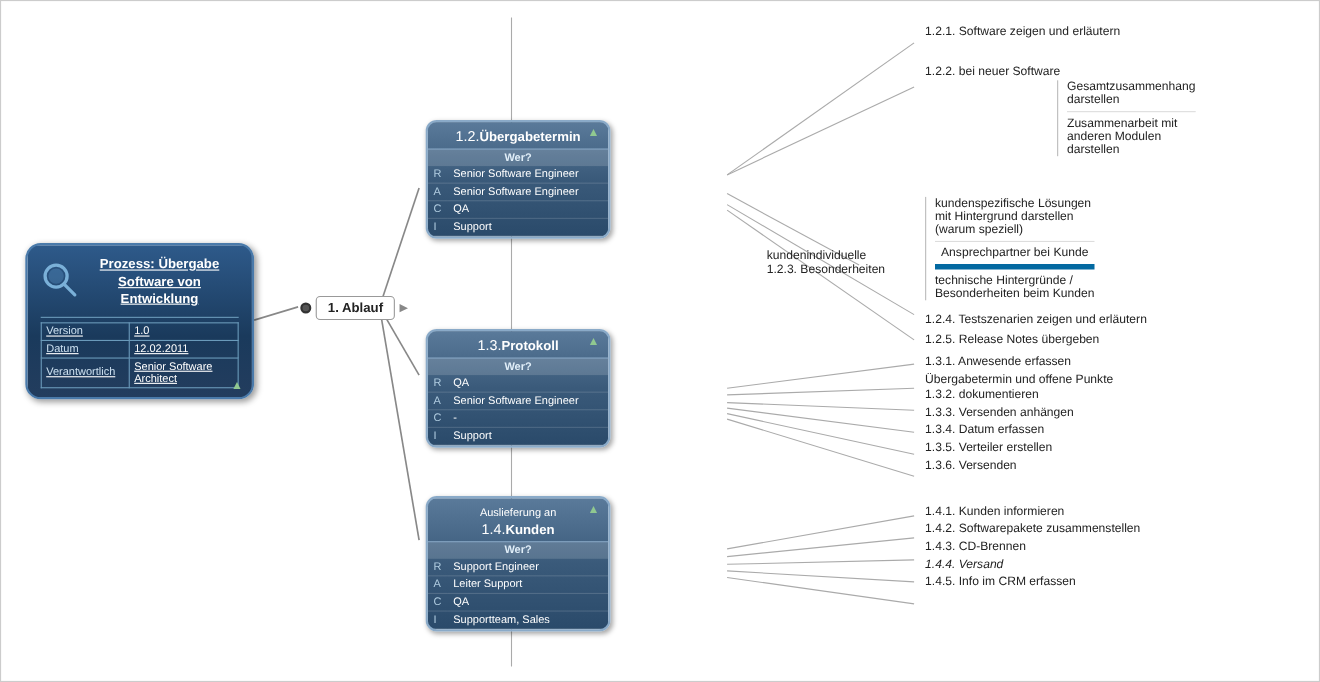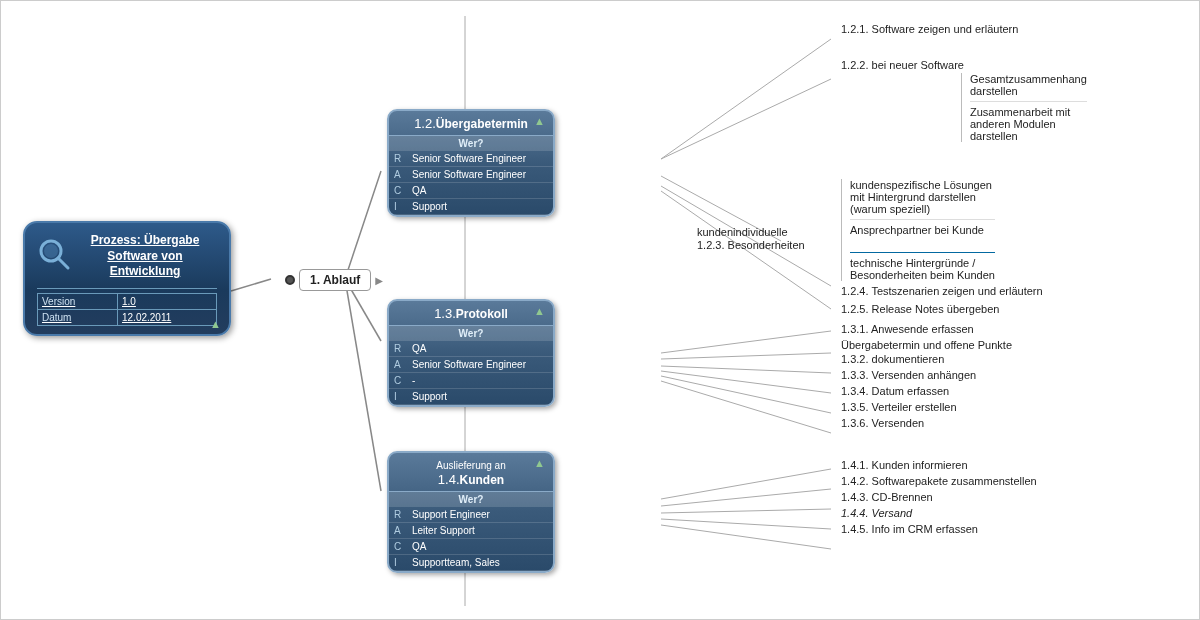--- a/index.html
+++ b/index.html
@@ -211,27 +211,31 @@
     <table class="main-node-table">
       <tbody>
           <tr>
         <td>Version</td>
         <td>1.0</td>
       </tr>
       <tr>
         <td>Datum</td>
         <td>12.02.2011</td>
       </tr>
+      <tr>
+        <td>Verantwortlich</td>
+        <td>Senior Software Architect</td>
+      </tr>
     </tbody>
       </table>
 
     <div style="position:absolute;bottom:4px;right:8px;color:#90c890;font-size:11px;">▲</div>
   </div>
 
-  <div class="ablauf-node" style="position:absolute;left:284px;top:268px;">
+  <div class="ablauf-node" style="position:absolute;left:272px;top:268px;">
     <div class="ablauf-bullet"></div>
     <div class="ablauf-label">1. Ablauf</div>
     <div style="margin-left:4px;font-size:10px;color:#888;">▶</div>
   </div>
 
   <div class="card" style="left:386px;top:108px;width:168px;">
     <div style="position:absolute;top:4px;right:8px;color:#90c890;font-size:11px;">▲</div>
 
     <div style="position:absolute;right:-14px;top:50%;transform:translateY(-50%);width:13px;height:13px;border-radius:50%;background:#fff;border:1px solid #999;display:flex;align-items:center;justify-content:center;font-size:10px;color:#555;font-weight:bold;">−</div>
     <div class="card-header">
@@ -331,21 +335,21 @@
   <div style="position:absolute;left:960px;top:72px;border-left:1px solid #bbb;padding-left:8px;">
     <div style="font-size:11px;color:#222;padding-bottom:4px;border-bottom:1px solid #ddd;">Gesamtzusammenhang<br>darstellen</div>
     <div style="font-size:11px;color:#222;padding-top:4px;">Zusammenarbeit mit<br>anderen Modulen<br>darstellen</div>
   </div>
 
   <div style="position:absolute;left:696px;top:225px;font-size:11px;color:#222;">kundenindividuelle</div>
   <div style="position:absolute;left:696px;top:238px;font-size:11px;color:#222;">1.2.3. Besonderheiten</div>
 
   <div style="position:absolute;left:840px;top:178px;border-left:1px solid #bbb;padding-left:8px;">
     <div style="font-size:11px;color:#222;padding-bottom:4px;border-bottom:1px solid #ddd;">kundenspezifische Lösungen<br>mit Hintergrund darstellen<br>(warum speziell)</div>
-    <div style="font-size:11px;color:#222;padding-top:4px;padding-bottom:16px;border-bottom:1px solid #0369a1;">Ansprechpartner bei Kunde</div>
+    <div style="font-size:11px;color:#222;padding-top:4px;padding-bottom:4px;border-bottom:5px solid #0369a1;text-align:center;">Ansprechpartner bei Kunde</div>
     <div style="font-size:11px;color:#222;padding-top:4px;">technische Hintergründe /<br>Besonderheiten beim Kunden</div>
   </div>
 
   <div style="position:absolute;left:840px;top:284px;font-size:11px;color:#222;">1.2.4. Testszenarien zeigen und erläutern</div>
 
   <div style="position:absolute;left:840px;top:302px;font-size:11px;color:#222;">1.2.5. Release Notes übergeben</div>
 
   <div style="position:absolute;left:840px;top:322px;font-size:11px;color:#222;">1.3.1. Anwesende erfassen</div>
   <div style="position:absolute;left:840px;top:338px;font-size:11px;color:#222;">Übergabetermin und offene Punkte</div>
   <div style="position:absolute;left:840px;top:352px;font-size:11px;color:#222;">1.3.2. dokumentieren</div>

